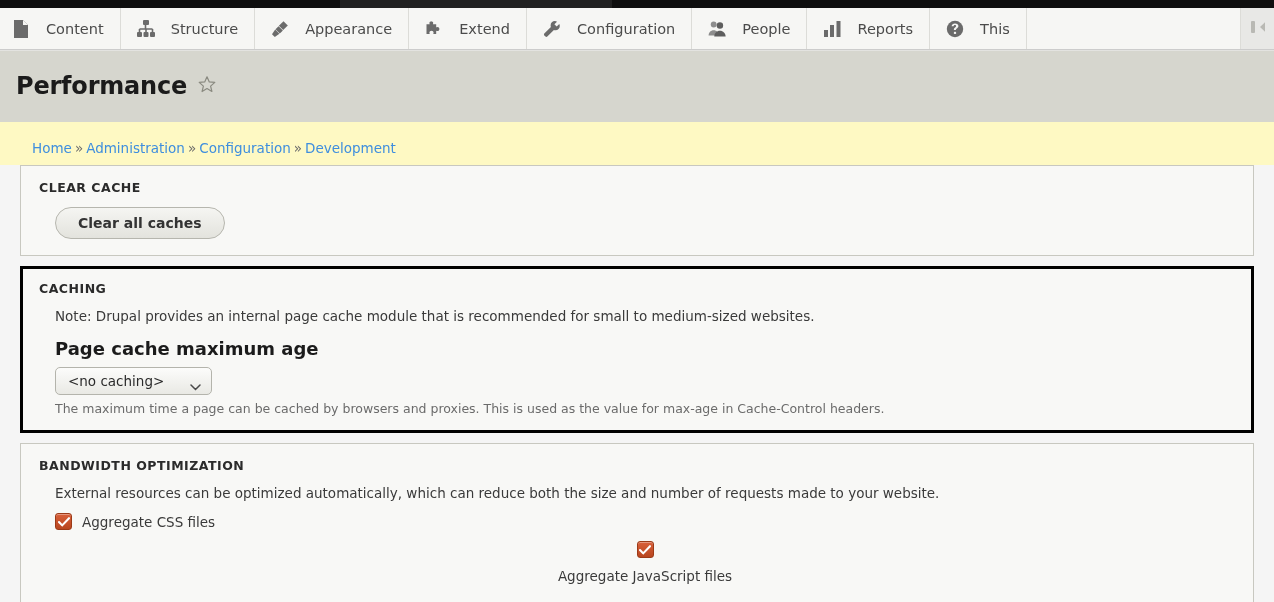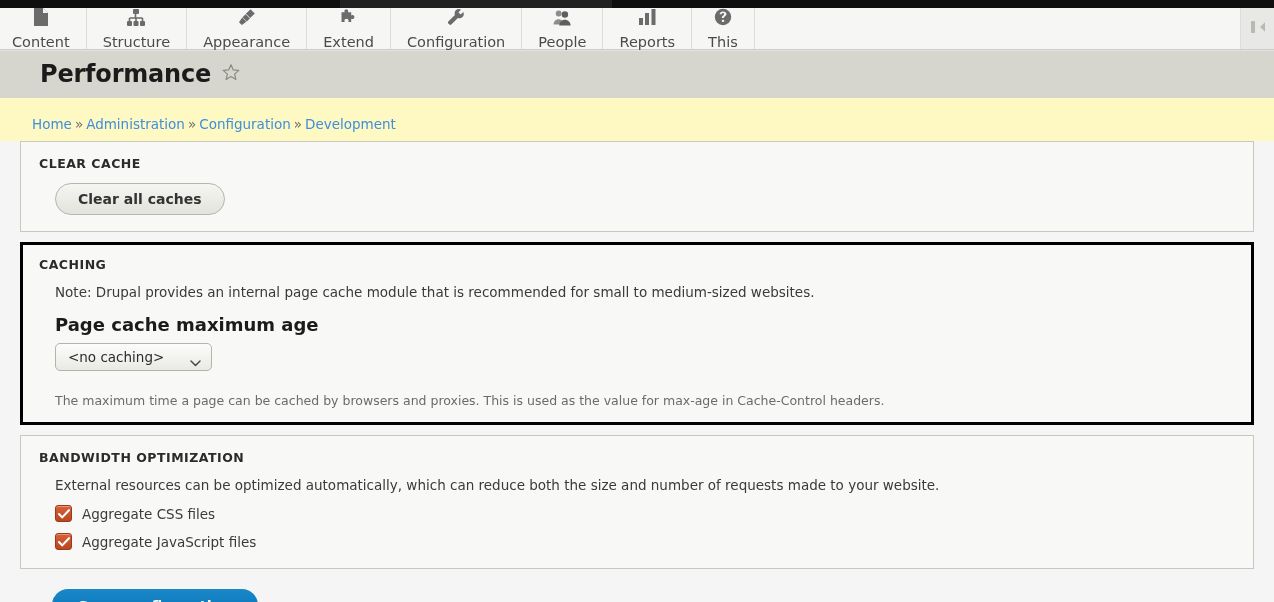--- a/index.html
+++ b/index.html
@@ -38,28 +38,27 @@
     background: #f6f6f4;
     border-bottom: 1px solid #ccc;
     box-shadow: 0 1px 0 #e3e3e0;
     display: flex;
     align-items: stretch;
     position: relative;
   }
   .tb-item {
     display: flex;
     align-items: center;
-    gap: 8px;
+    gap: 16px;
     padding: 0 16px;
     border-right: 1px solid #dcdcd8;
     color: #4b4b4b;
     font-size: 14.5px;
     cursor: pointer;
     background: #f6f6f4;
-    flex-direction: column;
   }
   .tb-item:first-child { padding-left: 12px; }
   .tb-label { white-space: nowrap; }
   .tb-icon {
     width: 18px;
     height: 18px;
     display: inline-flex;
     align-items: center;
     justify-content: center;
     flex: 0 0 18px;
@@ -75,24 +74,24 @@
     display: flex;
     align-items: center;
     justify-content: center;
     background: #e8e8e6;
     cursor: pointer;
   }
 
   
   .title-band {
     background: #d6d6ce;
-    height: 48px;
+    height: 72px;
     display: flex;
     align-items: center;
-    padding-left: 40px;
+    padding-left: 16px;
   }
   .page-title {
     font-size: 24px;
     font-weight: bold;
     color: #1b1b1b;
     letter-spacing: -0.2px;
   }
   .star-icon {
     margin-left: 10px;
     display: inline-block;
@@ -185,36 +184,36 @@
     cursor: pointer;
   }
   .chev {
     width: 11px;
     height: 7px;
     display: inline-block;
   }
   .desc-text {
     font-size: 12.5px;
     color: #6b6b6b;
-    margin-top: 22px;
+    margin-top: 6px;
   }
 
   
   .para {
     font-size: 13.5px;
     color: #3a3a3a;
     margin: 0 0 12px 0;
   }
   .cb-row {
     display: flex;
     align-items: center;
     gap: 10px;
     margin-bottom: 11px;
   }
-  .cb-row:last-child { margin-bottom: 2px; }
+  .cb-row:last-child { margin-bottom: 2px; flex-direction: column; }
   .checkbox {
     width: 15px;
     height: 15px;
     border-radius: 3px;
     background: linear-gradient(to bottom, #d9603a 0%, #b8461f 100%);
     border: 1px solid #9c3a17;
     box-shadow: inset 0 1px 0 rgba(255,255,255,0.35);
     display: inline-flex;
     align-items: center;
     justify-content: center;

